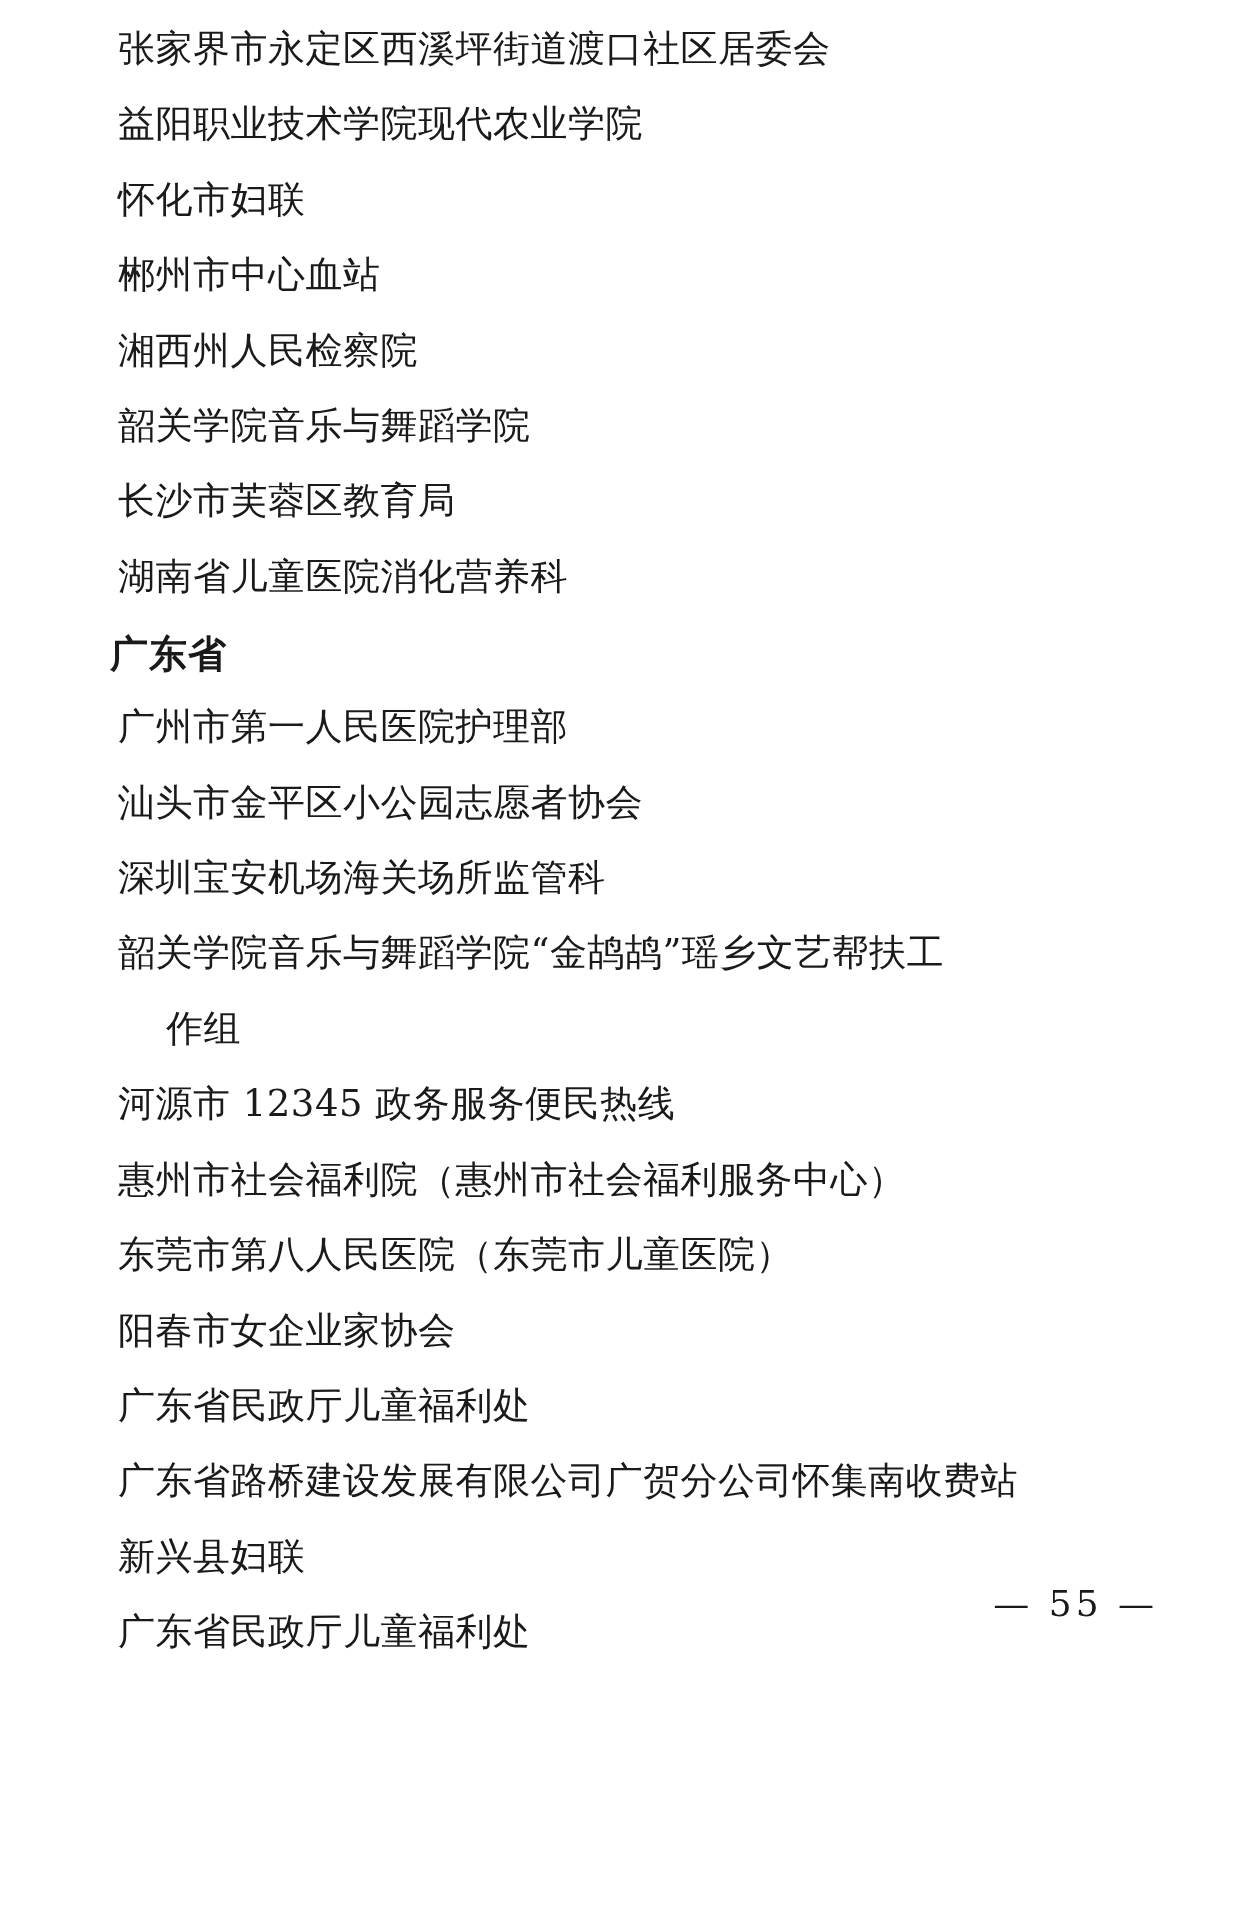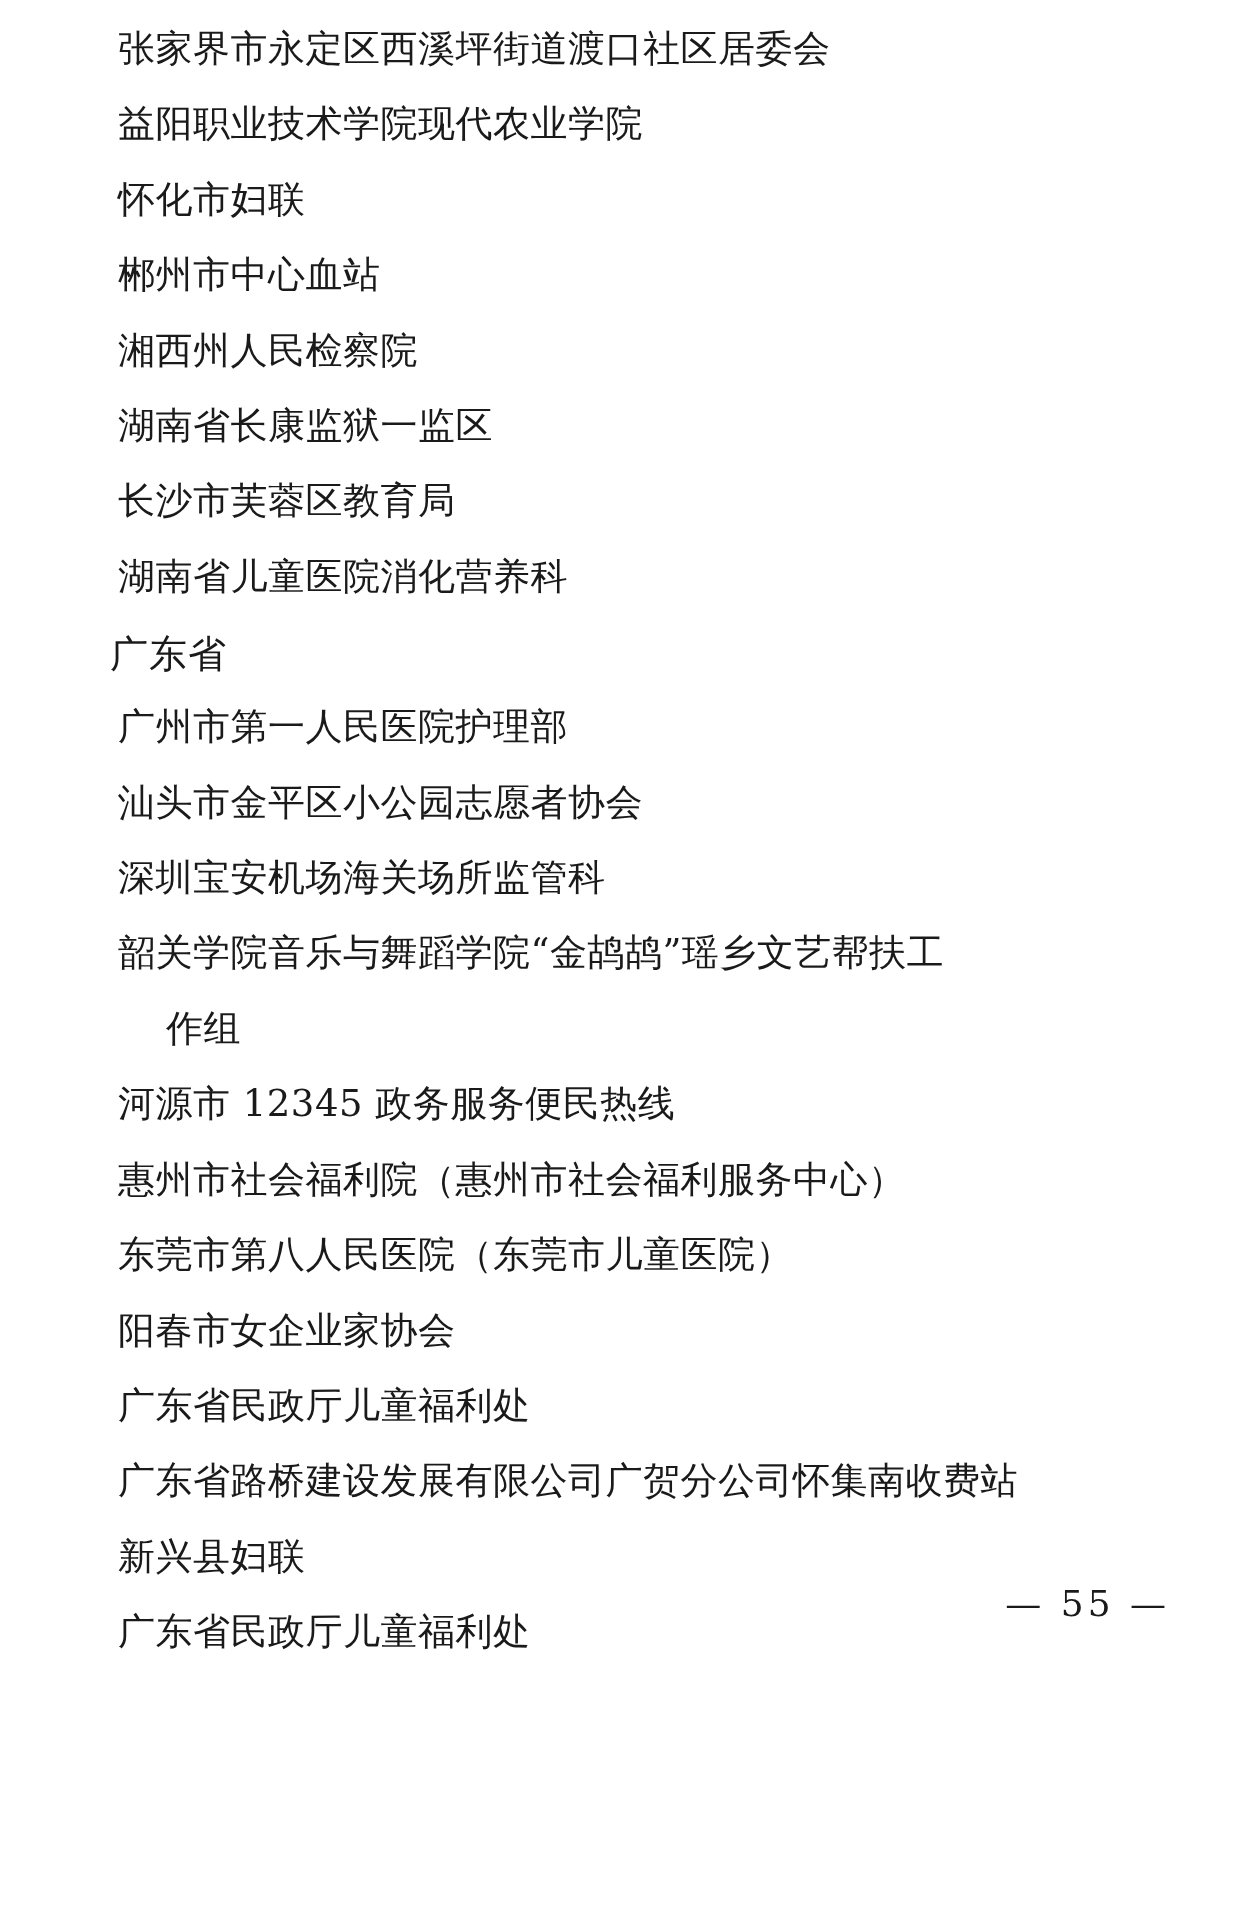--- a/index.html
+++ b/index.html
@@ -34,52 +34,52 @@
   .entry.wrap {
     padding-left: 8px;
     text-indent: 0;
   }
   .entry.wrap .cont {
     display: block;
     padding-left: 48px;
   }
   .province {
     font-size: 38px;
-    font-weight: normal;
+    font-weight: bold;
     font-family: "DejaVu Sans", "Liberation Sans", sans-serif;
     margin: 22px 0 16px 0;
     padding-left: 0;
     letter-spacing: 1px;
   }
   .section-items {
     margin: 0;
     padding: 0;
   }
   .footer {
     position: absolute;
-    right: 72px;
+    right: 84px;
     bottom: 58px;
     font-size: 36px;
     font-family: "DejaVu Serif", "Liberation Serif", serif;
     letter-spacing: 4px;
     margin-top: 40px;
   }
 </style>
 </head>
 <body>
 
 <div class="page">
 
   <div class="section-items">
     <p class="entry">张家界市永定区西溪坪街道渡口社区居委会</p>
     <p class="entry">益阳职业技术学院现代农业学院</p>
     <p class="entry">怀化市妇联</p>
     <p class="entry">郴州市中心血站</p>
     <p class="entry">湘西州人民检察院</p>
-    <p class="entry">湖南省长康监狱一监区</p>
+    <p class="entry">韶关学院音乐与舞蹈学院</p>
     <p class="entry">长沙市芙蓉区教育局</p>
     <p class="entry">湖南省儿童医院消化营养科</p>
   </div>
 
   <h2 class="province">广东省</h2>
 
   <div class="section-items">
     <p class="entry">广州市第一人民医院护理部</p>
     <p class="entry">汕头市金平区小公园志愿者协会</p>
     <p class="entry">深圳宝安机场海关场所监管科</p>

